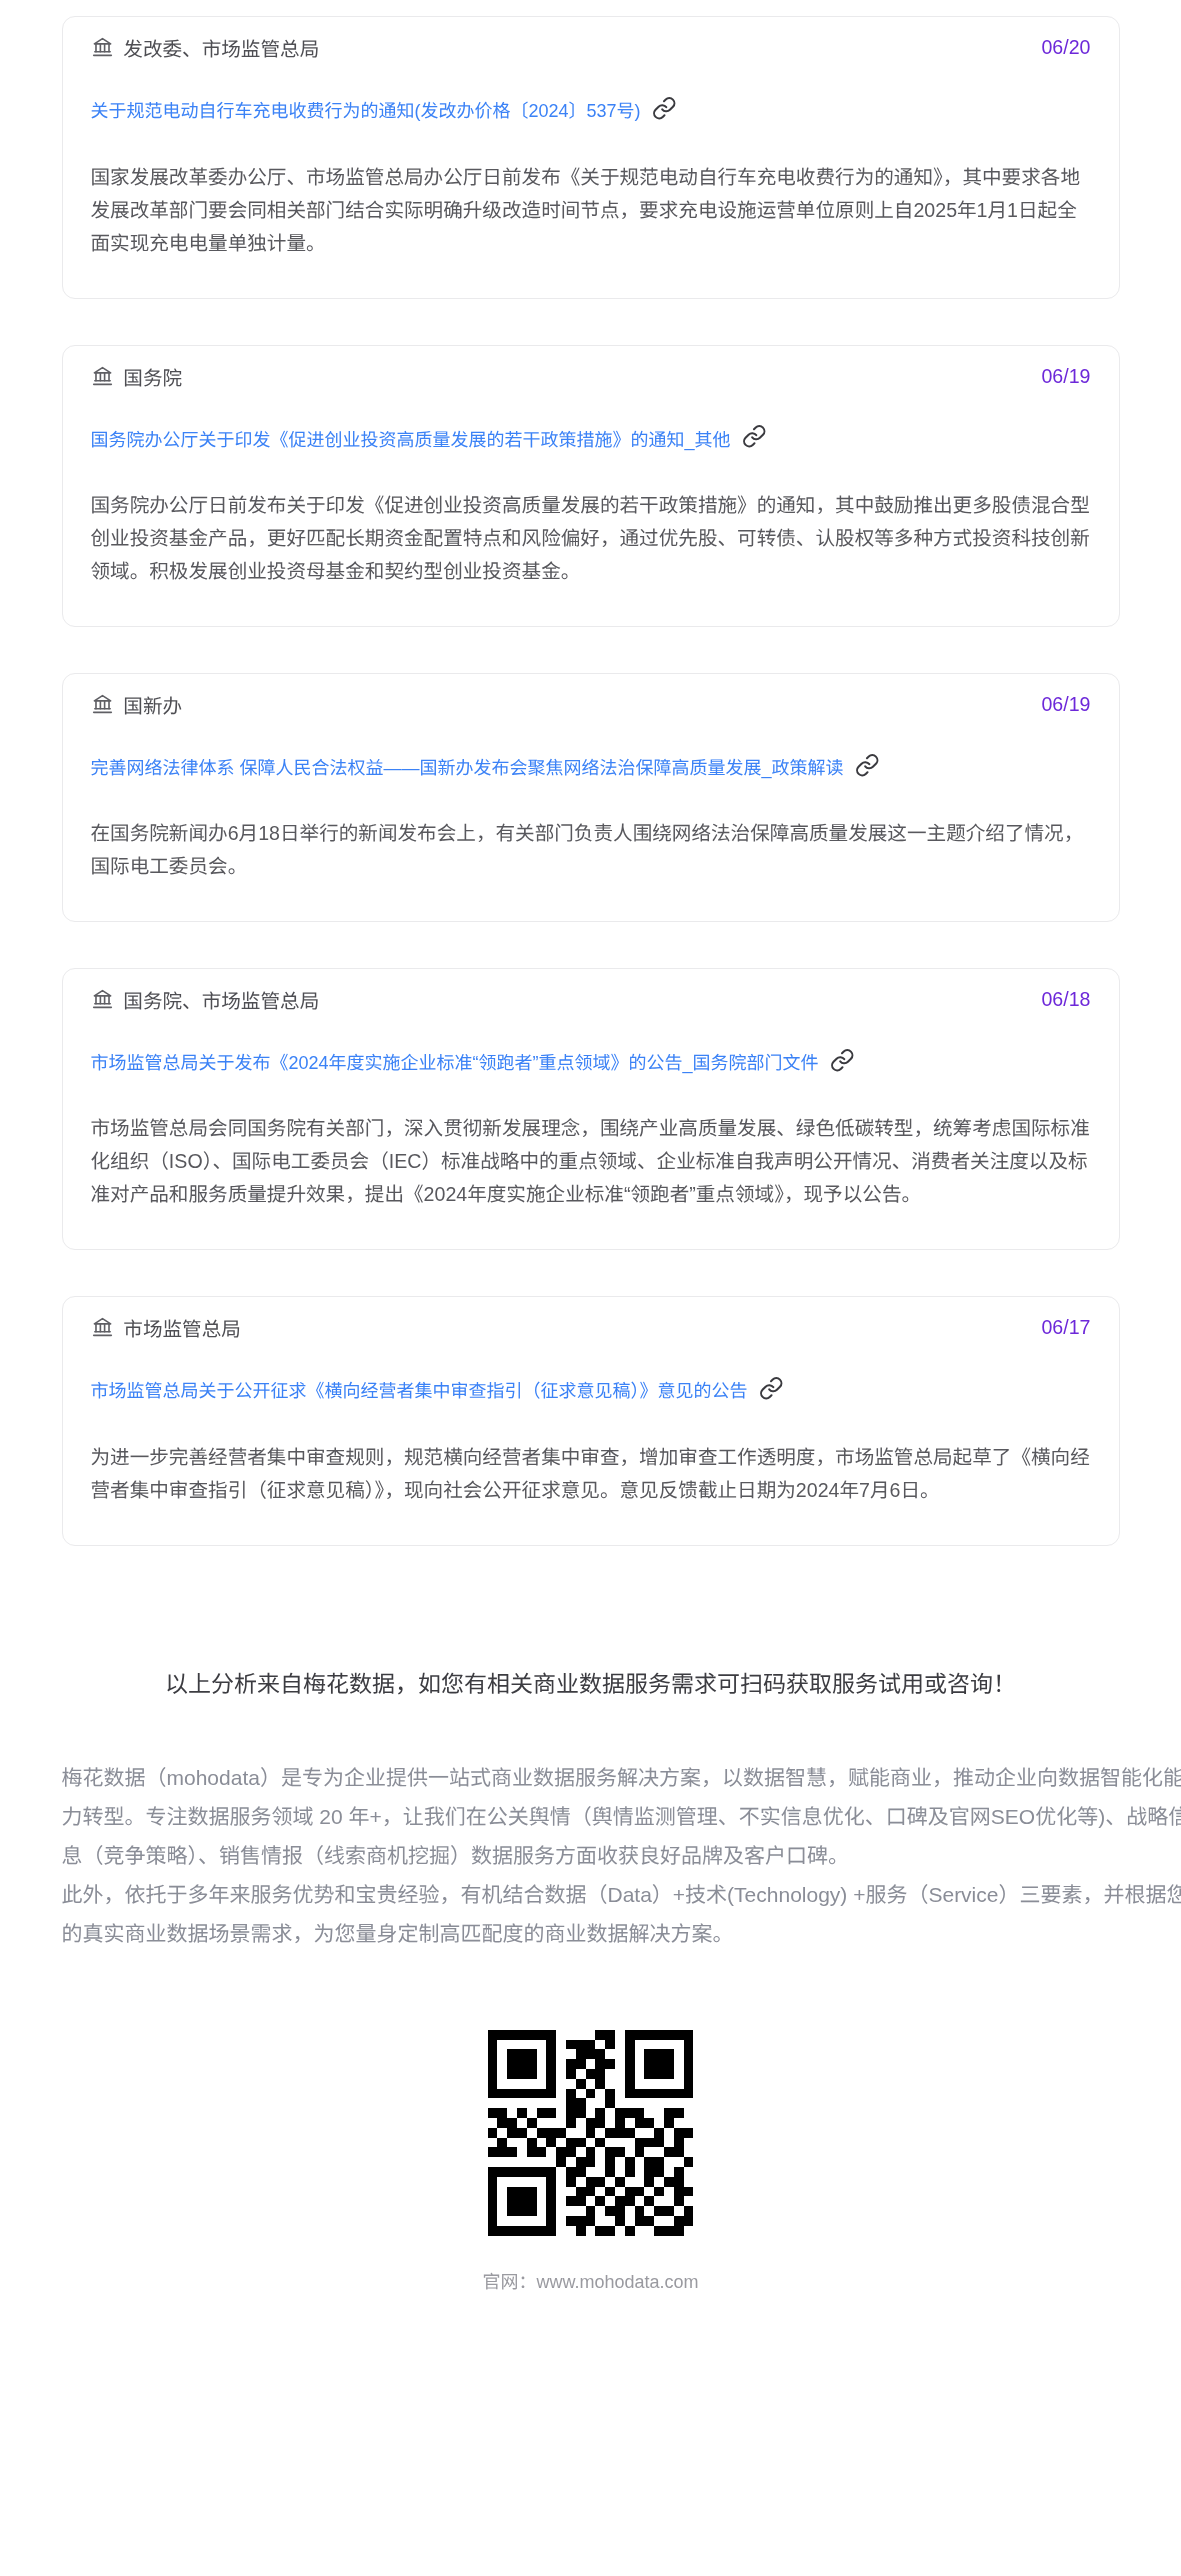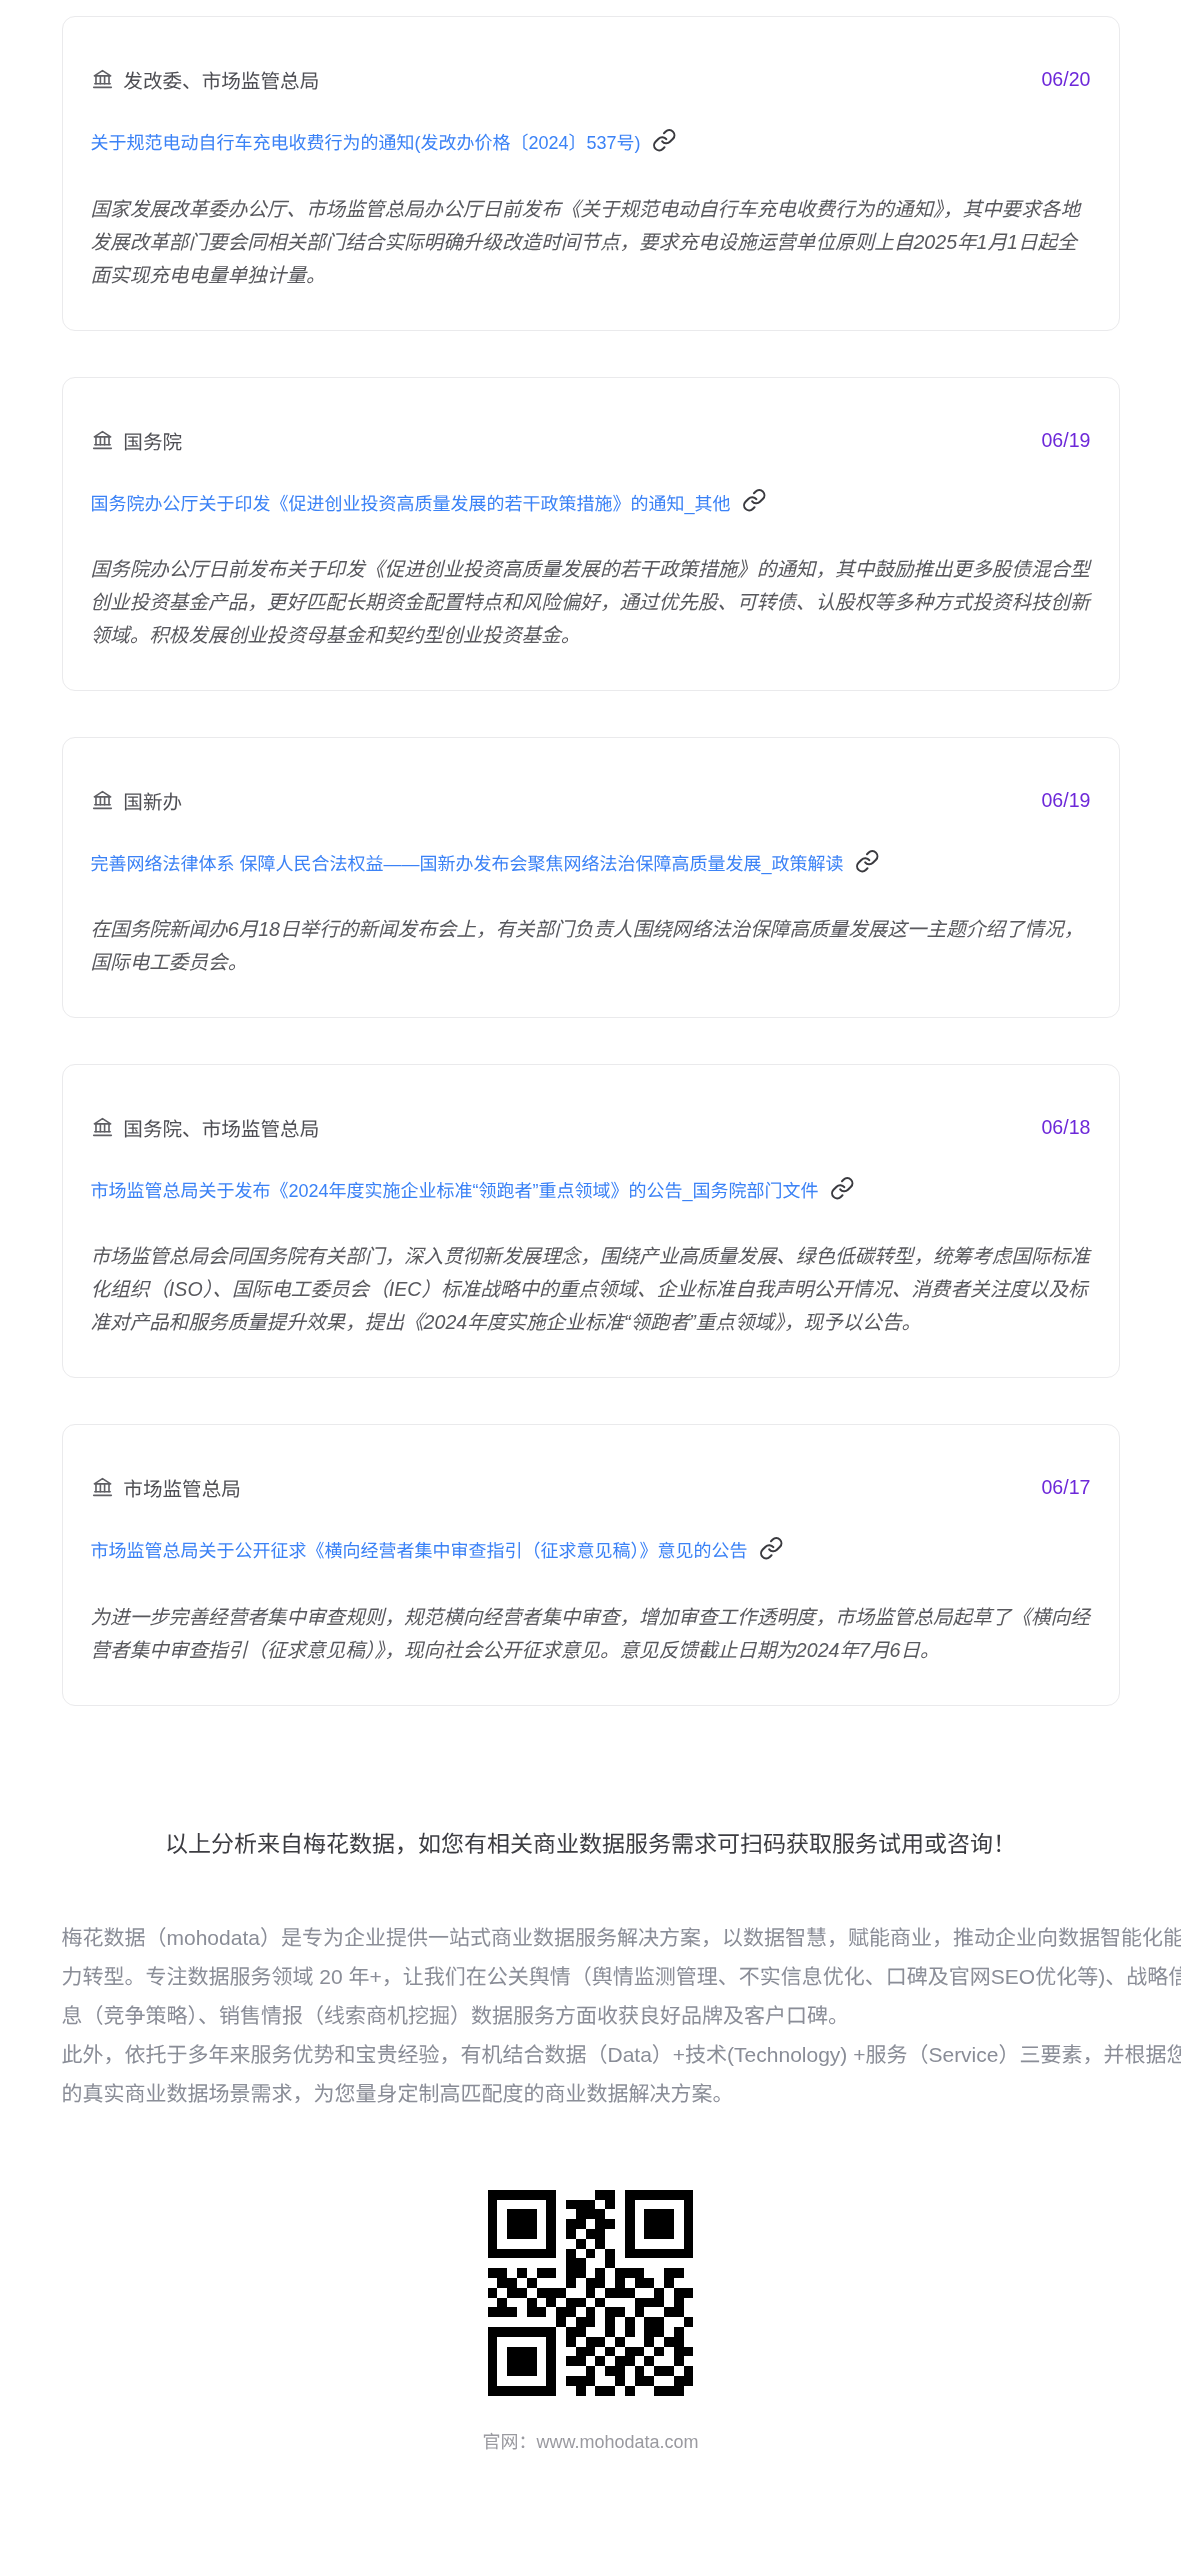--- a/index.html
+++ b/index.html
@@ -4,33 +4,33 @@
 <style>
   html,body{margin:0;padding:0;background:#ffffff;}
   body{
     width:1181px;min-height:2576px;box-sizing:border-box;
     font-family:"Liberation Sans","DejaVu Sans",sans-serif;
     color:#28282d;
   }
   .feed{width:1058px;margin:0 auto;padding-top:16.3px;}
   .card{
     background:#fff;border:1.6px solid #eaeaec;border-radius:13px;
-    padding:48px 28px 38px;margin-bottom:46px;box-sizing:border-box;
+    padding:16px 28px 38px;margin-bottom:46px;box-sizing:border-box;
   }
   .card-head{display:flex;align-items:center;gap:9.8px;font-size:19.6px;color:#4e4e53;}
   .src-icon{display:inline-flex;}
   .src-icon svg{width:23px;height:23px;color:#5f5f64;}
   .src{flex:1;}
   .date{color:#6d28d9;font-size:19.6px;}
   .card-title{
     margin:26px 0 0;font-size:18px;font-weight:400;color:#3b82f6;line-height:46px;
   }
   .link-icon{display:inline-block;margin-left:11.4px;vertical-align:-3.3px;}
   .link-icon svg{width:24.5px;height:24.5px;color:#3a3a3f;}
-  .card-body{margin:23px 0 0;font-size:19.6px;color:#58585d;line-height:33px;font-style:italic;}
+  .card-body{margin:23px 0 0;font-size:19.6px;color:#58585d;line-height:33px;}
 
   .footer{margin-top:119px;}
   .footer-heading{margin:0;text-align:center;font-size:23px;font-weight:400;color:#3c3c41;}
   .footer-text{width:1137px;margin:59px auto 0;font-size:21px;color:#8a8d97;line-height:39px;}
   .footer-text p{margin:0;}
   .qr{
     margin:77px auto 0;width:max-content;
     display:grid;grid-template-columns:repeat(21,9.8px);grid-auto-rows:9.8px;
     background:#fff;
   }

